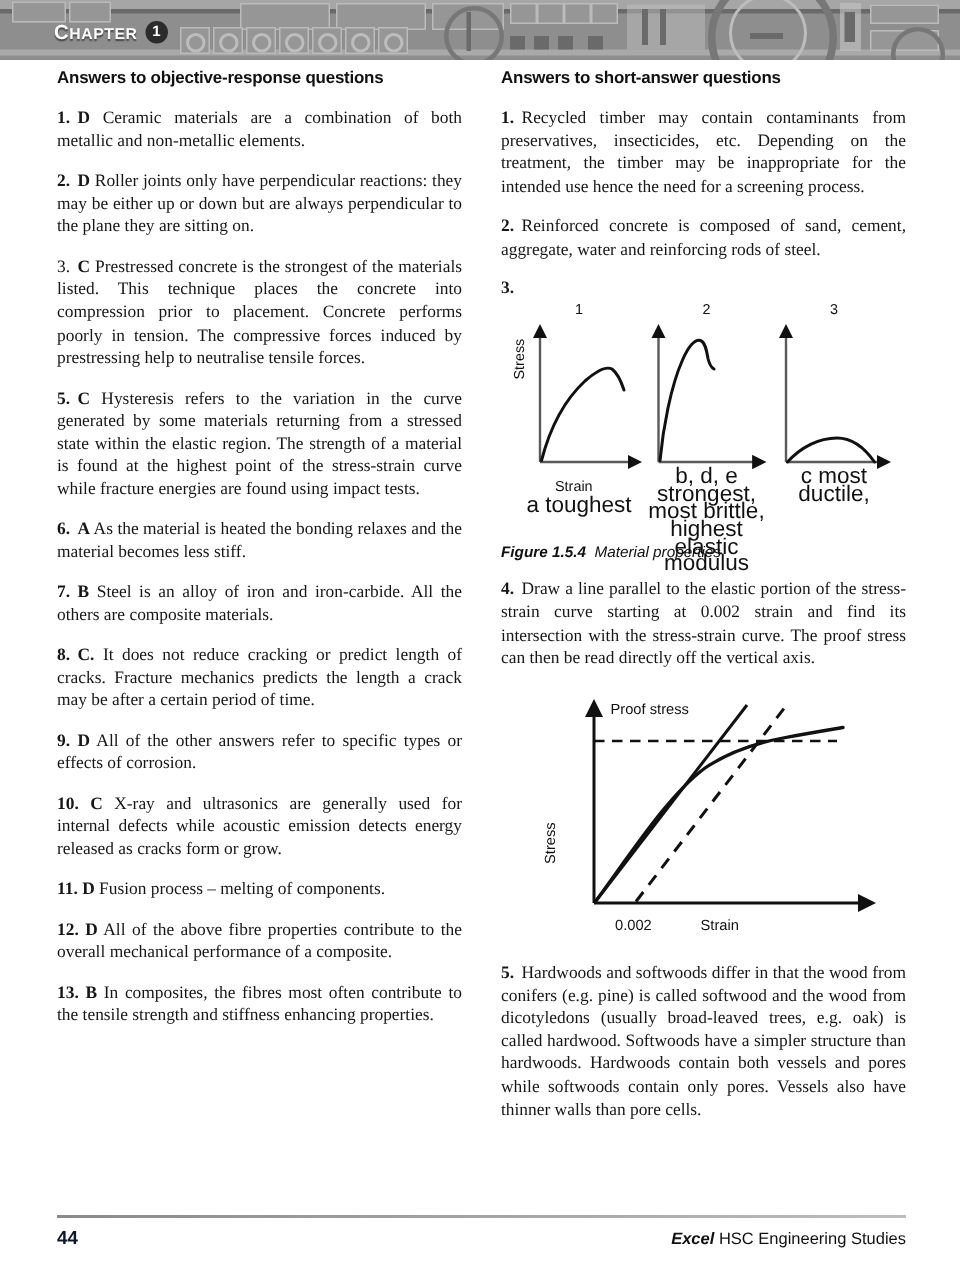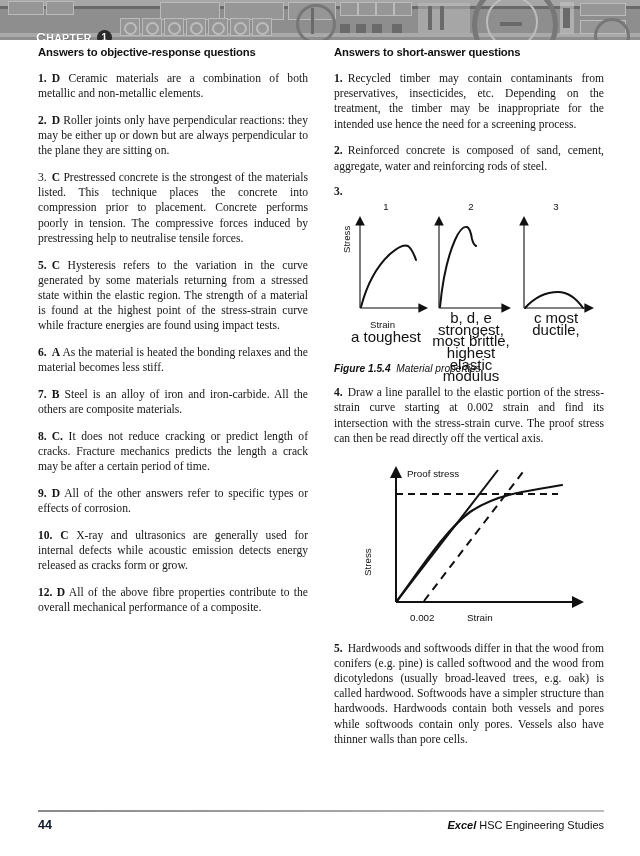--- a/index.html
+++ b/index.html
@@ -20,21 +20,21 @@
   }
   .banner-tex{position:absolute;inset:0;}
   .bt-strip{position:absolute;background:#a6a6a6;}
   .bt-dark{position:absolute;background:#6a6a6a;}
   .bt-light{position:absolute;background:#c4c4c4;}
   .bt-ring{position:absolute;border:2px solid #bdbdbd;border-radius:50%;}
   .bt-ring2{position:absolute;border:3px solid #777;border-radius:50%;}
   .bt-box{position:absolute;border:1px solid #bbb;background:#969696;}
 
   #chapter-tag{
-    position:absolute;left:36px;top:30px;
+    position:absolute;left:36px;top:14px;
     display:flex;align-items:flex-end;gap:2px;
     z-index:6;
   }
   #chapter-word{
     font-family:"Liberation Sans", sans-serif;
     font-weight:bold;color:#ffffff;
     font-size:10.5px;letter-spacing:.4px;
     text-shadow:0 1px 1px rgba(0,0,0,.55);
   }
   #chapter-word .cap{font-size:13.5px;}
@@ -233,23 +233,25 @@
       <p class="ans"><span class="num">6.</span><span class="sp"></span><span class="opt">A</span> <span>As the material is heated the bonding relaxes and the material becomes less stiff.</span></p>
 
       <p class="ans"><span class="num">7.</span><span class="sp"></span><span class="opt">B</span> <span>Steel is an alloy of iron and iron-carbide. All the others are composite materials.</span></p>
 
       <p class="ans"><span class="num">8.</span><span class="sp"></span><span class="opt">C.</span> <span>It does not reduce cracking or predict length of cracks. Fracture mechanics predicts the length a crack may be after a certain period of time.</span></p>
 
       <p class="ans"><span class="num">9.</span><span class="sp"></span><span class="opt">D</span> <span>All of the other answers refer to specific types or effects of corrosion.</span></p>
 
       <p class="ans"><span class="num">10.</span> <span class="opt">C</span> <span>X-ray and ultrasonics are generally used for internal defects while acoustic emission detects energy released as cracks form or grow.</span></p>
 
+      <p class="ans"><span class="num">11.</span> <span class="opt">D</span> <span>Fusion process – melting of components.</span></p>
 
       <p class="ans"><span class="num">12.</span> <span class="opt">D</span> <span>All of the above fibre properties contribute to the overall mechanical performance of a composite.</span></p>
 
+      <p class="ans"><span class="num">13.</span> <span class="opt">B</span> <span>In composites, the fibres most often contribute to the tensile strength and stiffness enhancing properties.</span></p>
     </div>
 
     <div class="col" id="right-column">
       <h2 class="sec-title">Answers to short-answer questions</h2>
 
       <p class="ans"><span class="num">1.</span><span class="sp"></span><span>Recycled timber may contain contaminants from preservatives, insecticides, etc. Depending on the treatment, the timber may be inappropriate for the intended use hence the need for a screening process.</span></p>
 
       <p class="ans"><span class="num">2.</span><span class="sp"></span><span>Reinforced concrete is composed of sand, cement, aggregate, water and reinforcing rods of steel.</span></p>
 
       <div id="fig154">

